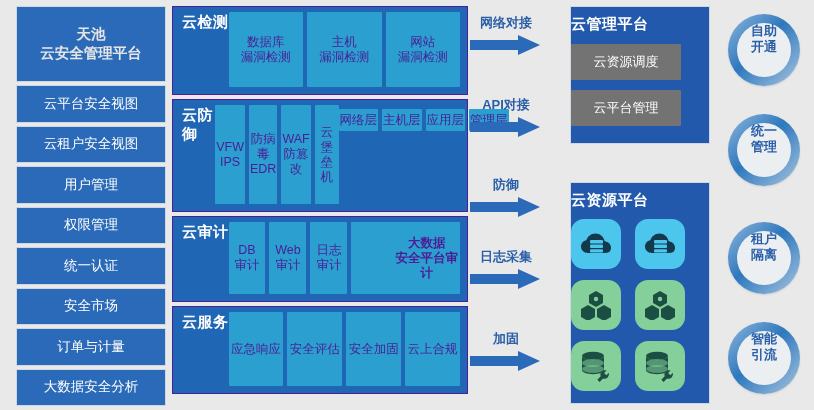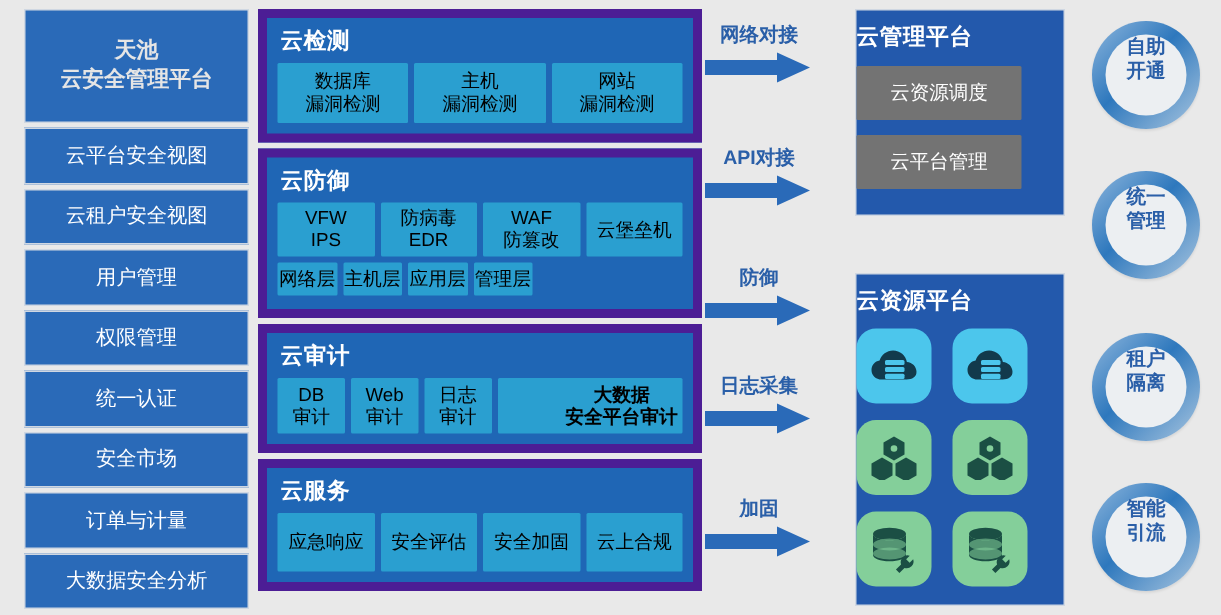--- a/index.html
+++ b/index.html
@@ -65,42 +65,42 @@
     left: 172px;
     top: 6px;
     width: 296px;
     height: 400px;
     display: flex;
     flex-direction: column;
     gap: 4px;
   }
   .grp {
     background: #1f66b5;
-    border: 6px solid #4c1d95;
+    border: 1px solid #4c1d95;
     box-sizing: border-box;
     padding: 5px 7px 7px 7px;
     display: flex;
-    flex-direction: column;
+    flex-direction: row;
   }
   .grp-title {
     color: #ffffff;
     font-weight: bold;
     font-size: 15px;
     margin: 1px 0 5px 2px;
     letter-spacing: 0.5px;
   }
   .row {
     display: flex;
     gap: 4px;
     flex: 1 1 auto;
   }
   .row + .row { margin-top: 4px; }
   .cell {
     background: #2a9fd0;
-    color: #000000;
+    color: #4c1d95;
     font-size: 12.5px;
     line-height: 15px;
     text-align: center;
     display: flex;
     flex-direction: column;
     align-items: center;
     justify-content: center;
     flex: 1 1 0;
     border-radius: 1px;
     padding: 2px 1px;

